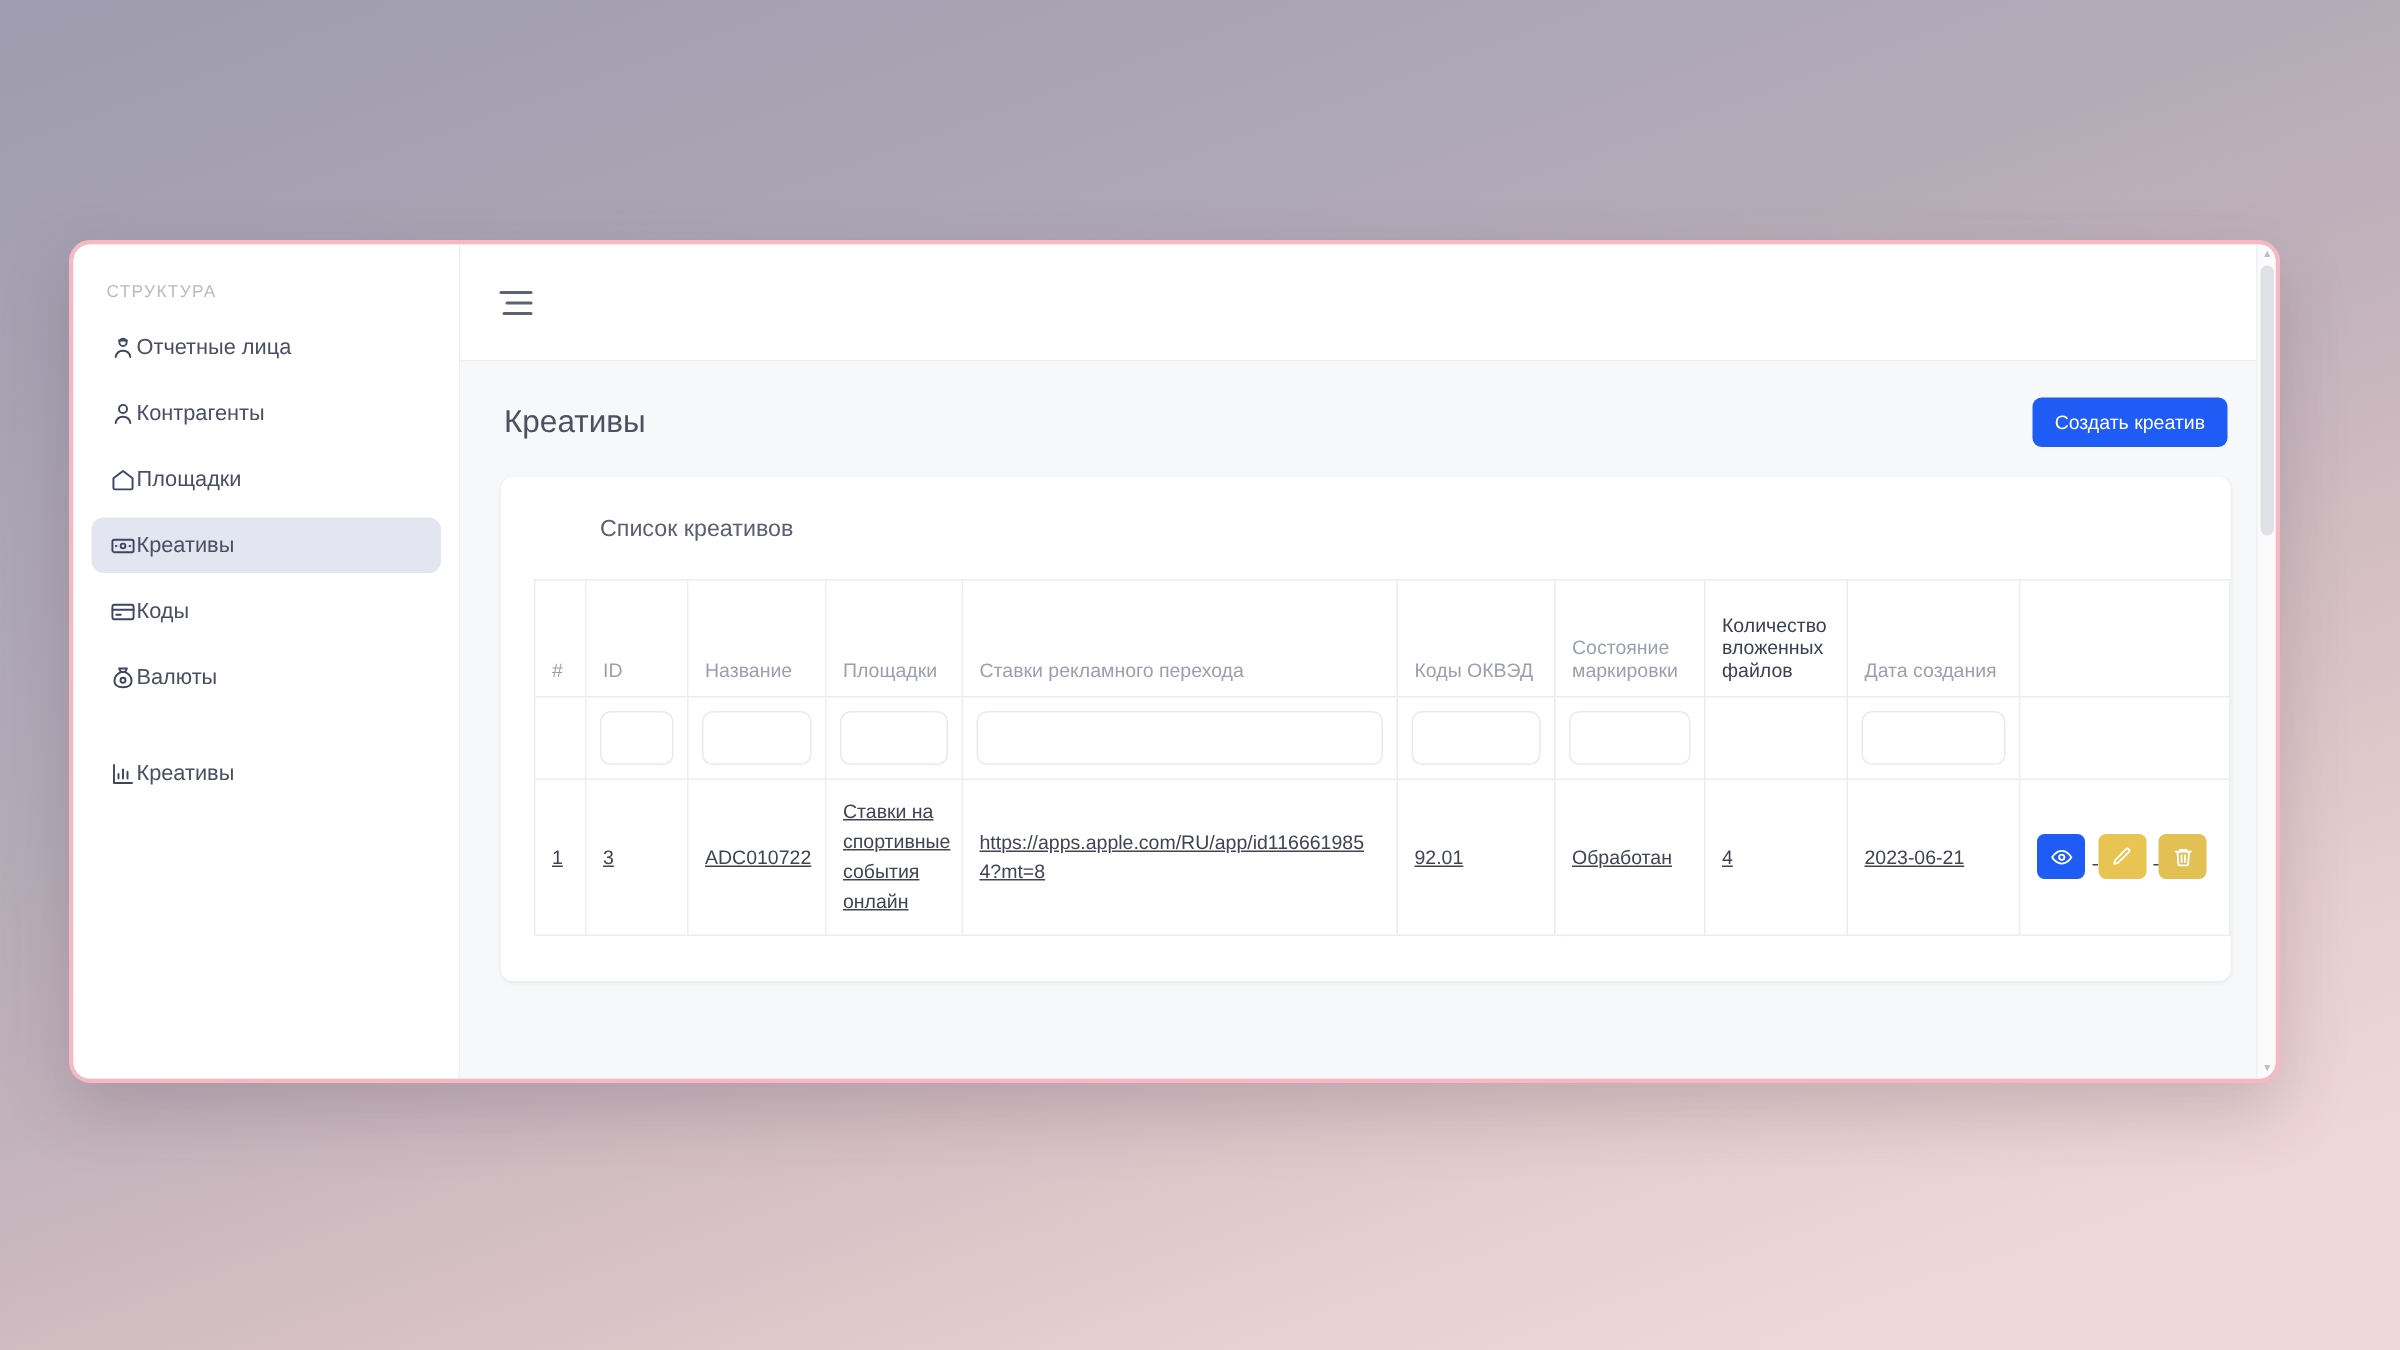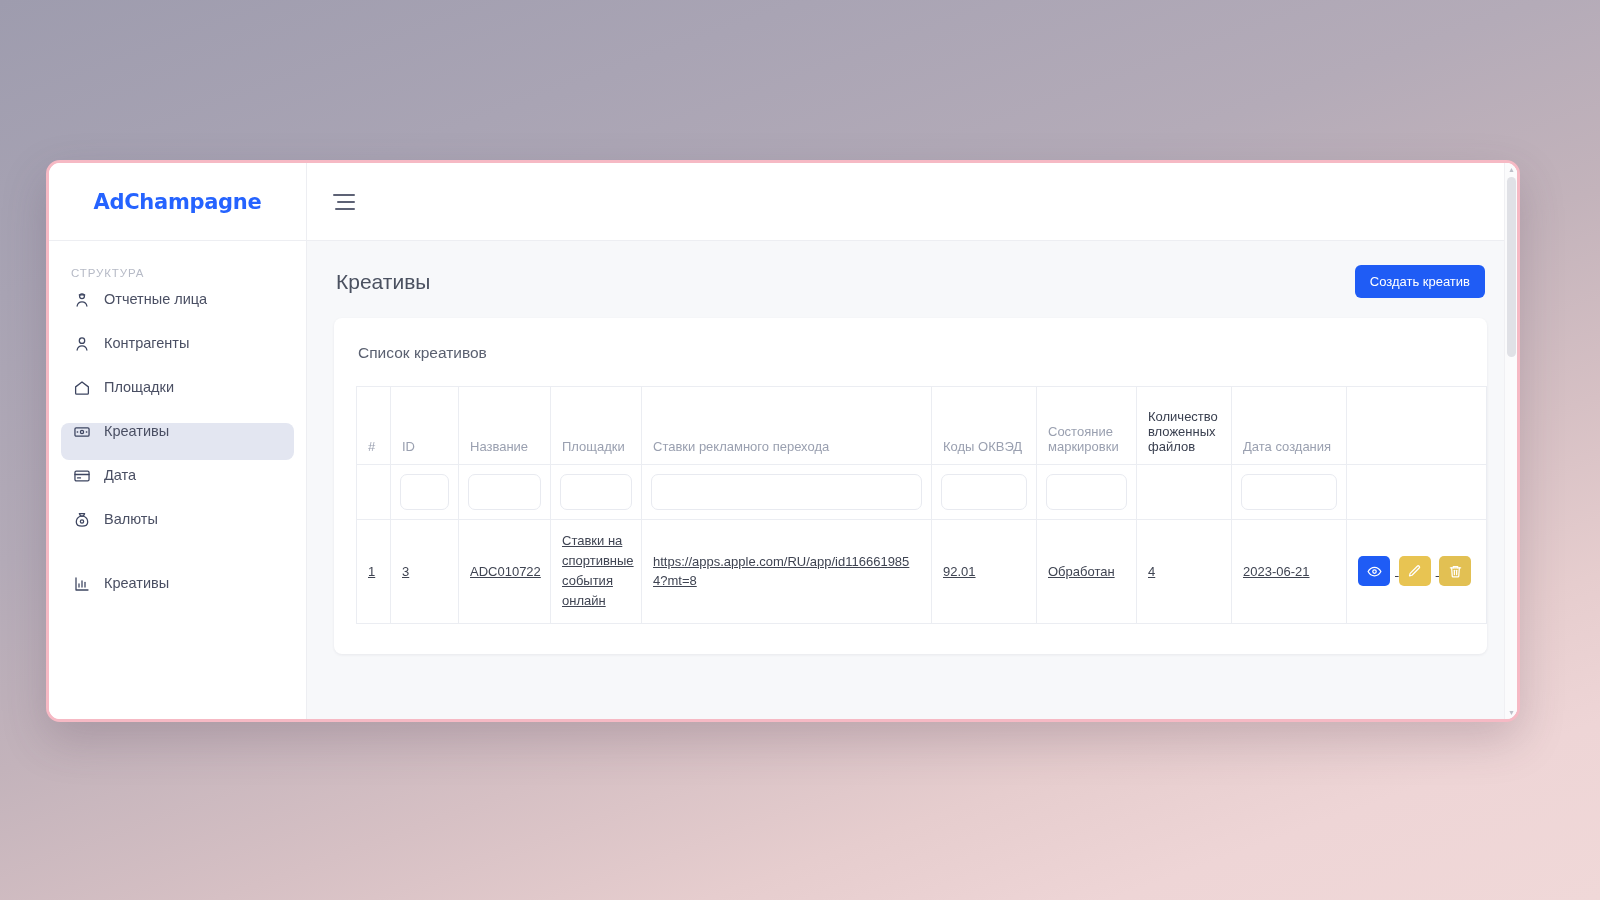--- a/index.html
+++ b/index.html
@@ -73,21 +73,21 @@
   .nav-section-title {
     font-size: 11.5px;
     letter-spacing: 0.9px;
     color: #b6bac6;
     padding: 0 0 12px 22px;
     text-transform: uppercase;
   }
 
   .nav-item {
     display: flex;
-    gap: 13px;
+    align-items: center;
     height: 37px;
     margin: 0 12px 7px 12px;
     padding-left: 12px;
     border-radius: 8px;
     cursor: pointer;
     color: #4a4f63;
     font-size: 14.5px;
   }
   .nav-item.active { background: #e3e6f1; }
 
@@ -171,20 +171,21 @@
   .card {
     background: #ffffff;
     border-radius: 8px;
     box-shadow: 0 1px 3px rgba(30, 30, 60, 0.07);
     padding: 22px 22px 30px 22px;
   }
   .card-title {
     font-size: 15.5px;
     color: #5a6070;
     padding: 4px 0 24px 2px;
+    margin-left: 42px;
   }
 
   
   table.data-table {
     width: 100%;
     border-collapse: collapse;
     table-layout: fixed;
   }
   table.data-table th,
   table.data-table td {
@@ -290,23 +291,20 @@
     cursor: pointer;
   }
 </style>
 </head>
 <body>
 
 <div id="window-frame">
 
   <aside id="sidebar">
 
-    <div class="brand-area">
-      <span class="brand-logo">AdChampagne</span>
-    </div>
 
     <nav class="nav-scroll">
 
       <div class="nav-section-title">СТРУКТУРА</div>
 
       <div class="nav-item">
         <span class="nav-icon">
           <svg viewBox="0 0 24 24" fill="none" stroke="currentColor" stroke-width="1.7" stroke-linecap="round" stroke-linejoin="round">
             <circle cx="12" cy="7" r="3.2"></circle>
               <path d="M8.4 5.3h7.2"></path>
@@ -349,21 +347,21 @@
       </div>
 
       <div class="nav-item">
         <span class="nav-icon">
           <svg viewBox="0 0 24 24" fill="none" stroke="currentColor" stroke-width="1.7" stroke-linecap="round" stroke-linejoin="round">
             <rect x="2.6" y="5.5" width="18.8" height="13" rx="1.8"></rect>
             <path d="M2.6 10h18.8"></path>
               <path d="M6 14.5h4"></path>
           </svg>
         </span>
-        <span>Дата</span>
+        <span>Коды</span>
       </div>
 
       <div class="nav-item">
         <span class="nav-icon">
           <svg viewBox="0 0 24 24" fill="none" stroke="currentColor" stroke-width="1.7" stroke-linecap="round" stroke-linejoin="round">
             <path d="M8.5 3.5h7l-1.6 3.2h-3.8z"></path>
             <path d="M10.1 6.7C6.8 8.1 4.4 11 4.4 14.6c0 3.3 2.5 5.6 7.6 5.6s7.6-2.3 7.6-5.6c0-3.6-2.4-6.5-5.7-7.9z"></path>
             <circle cx="12" cy="14" r="2.2"></circle>
           </svg>
         </span>

